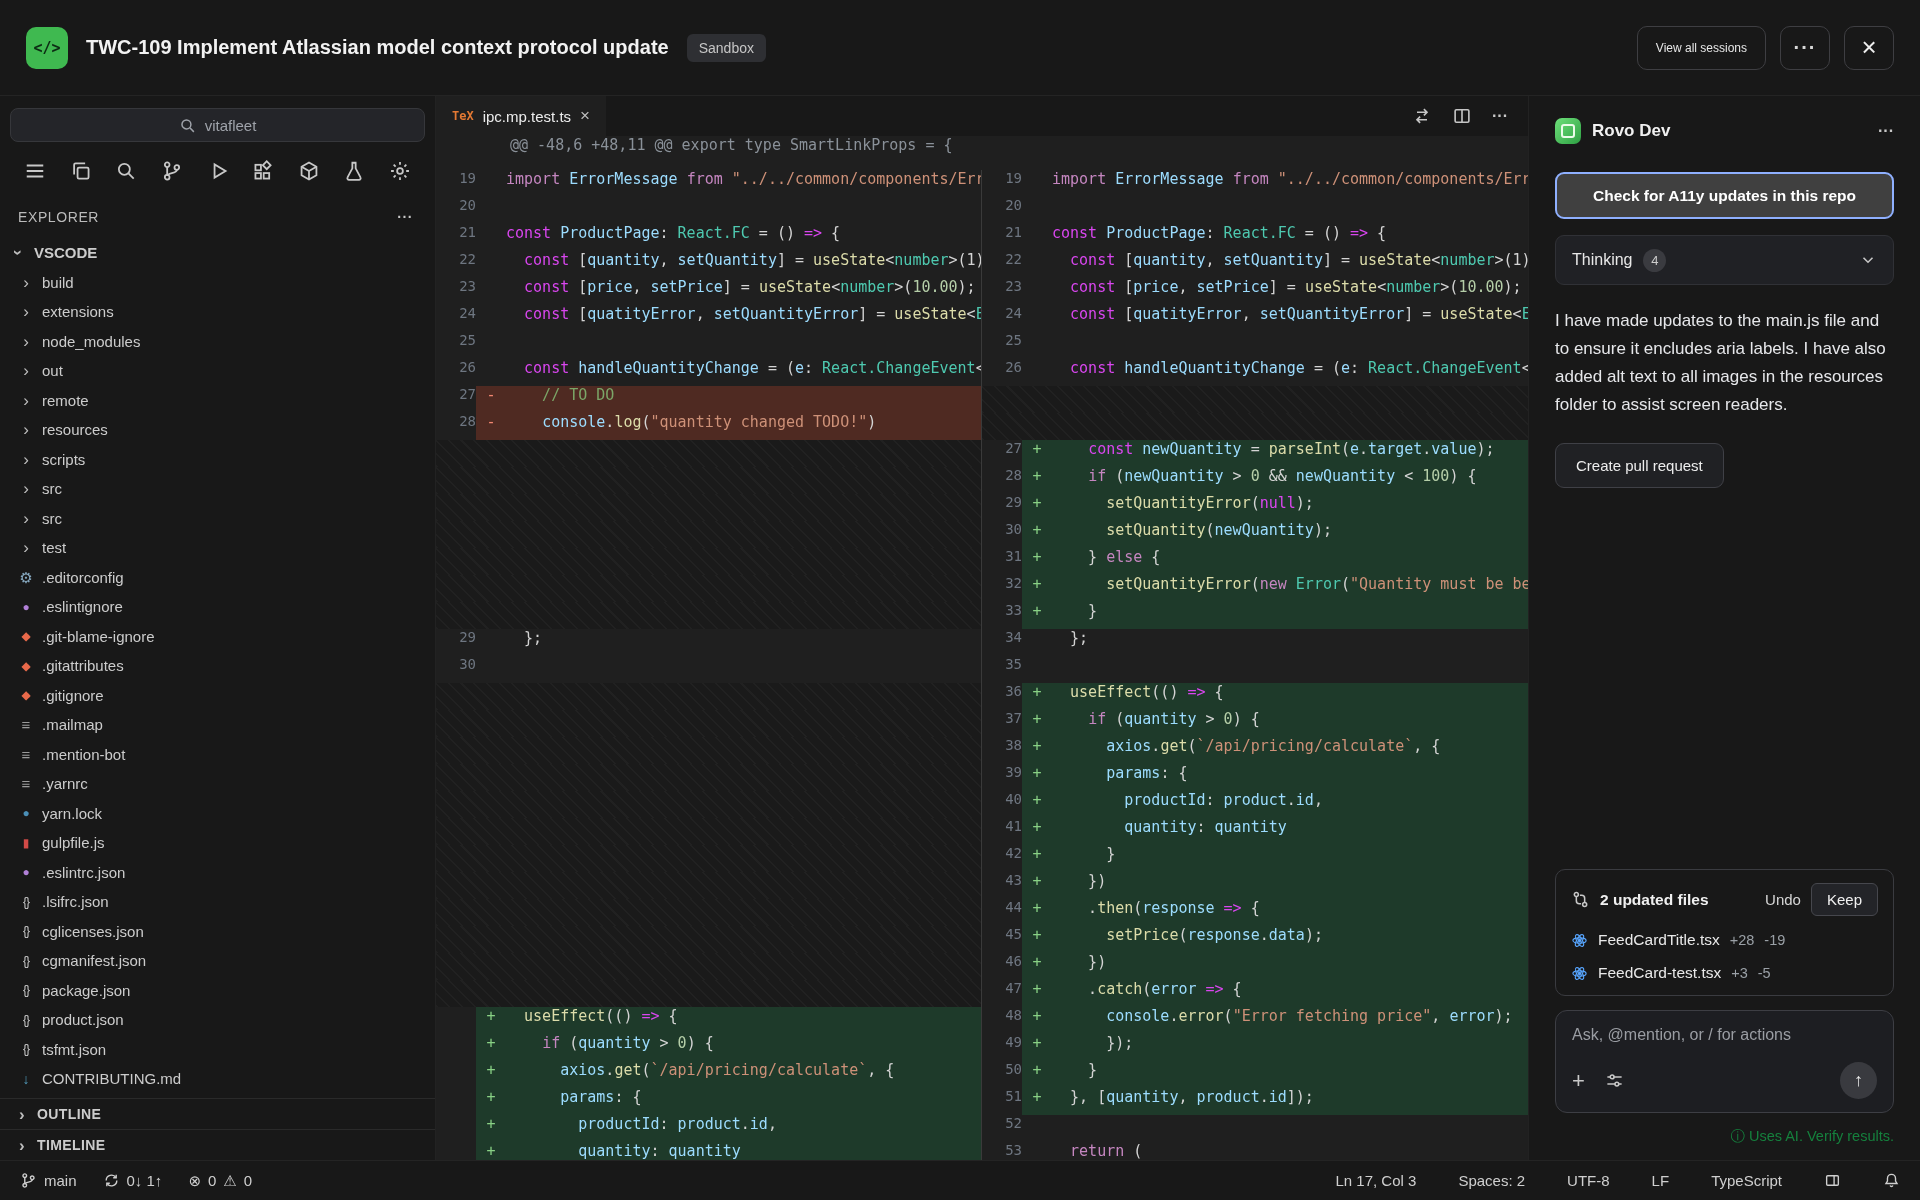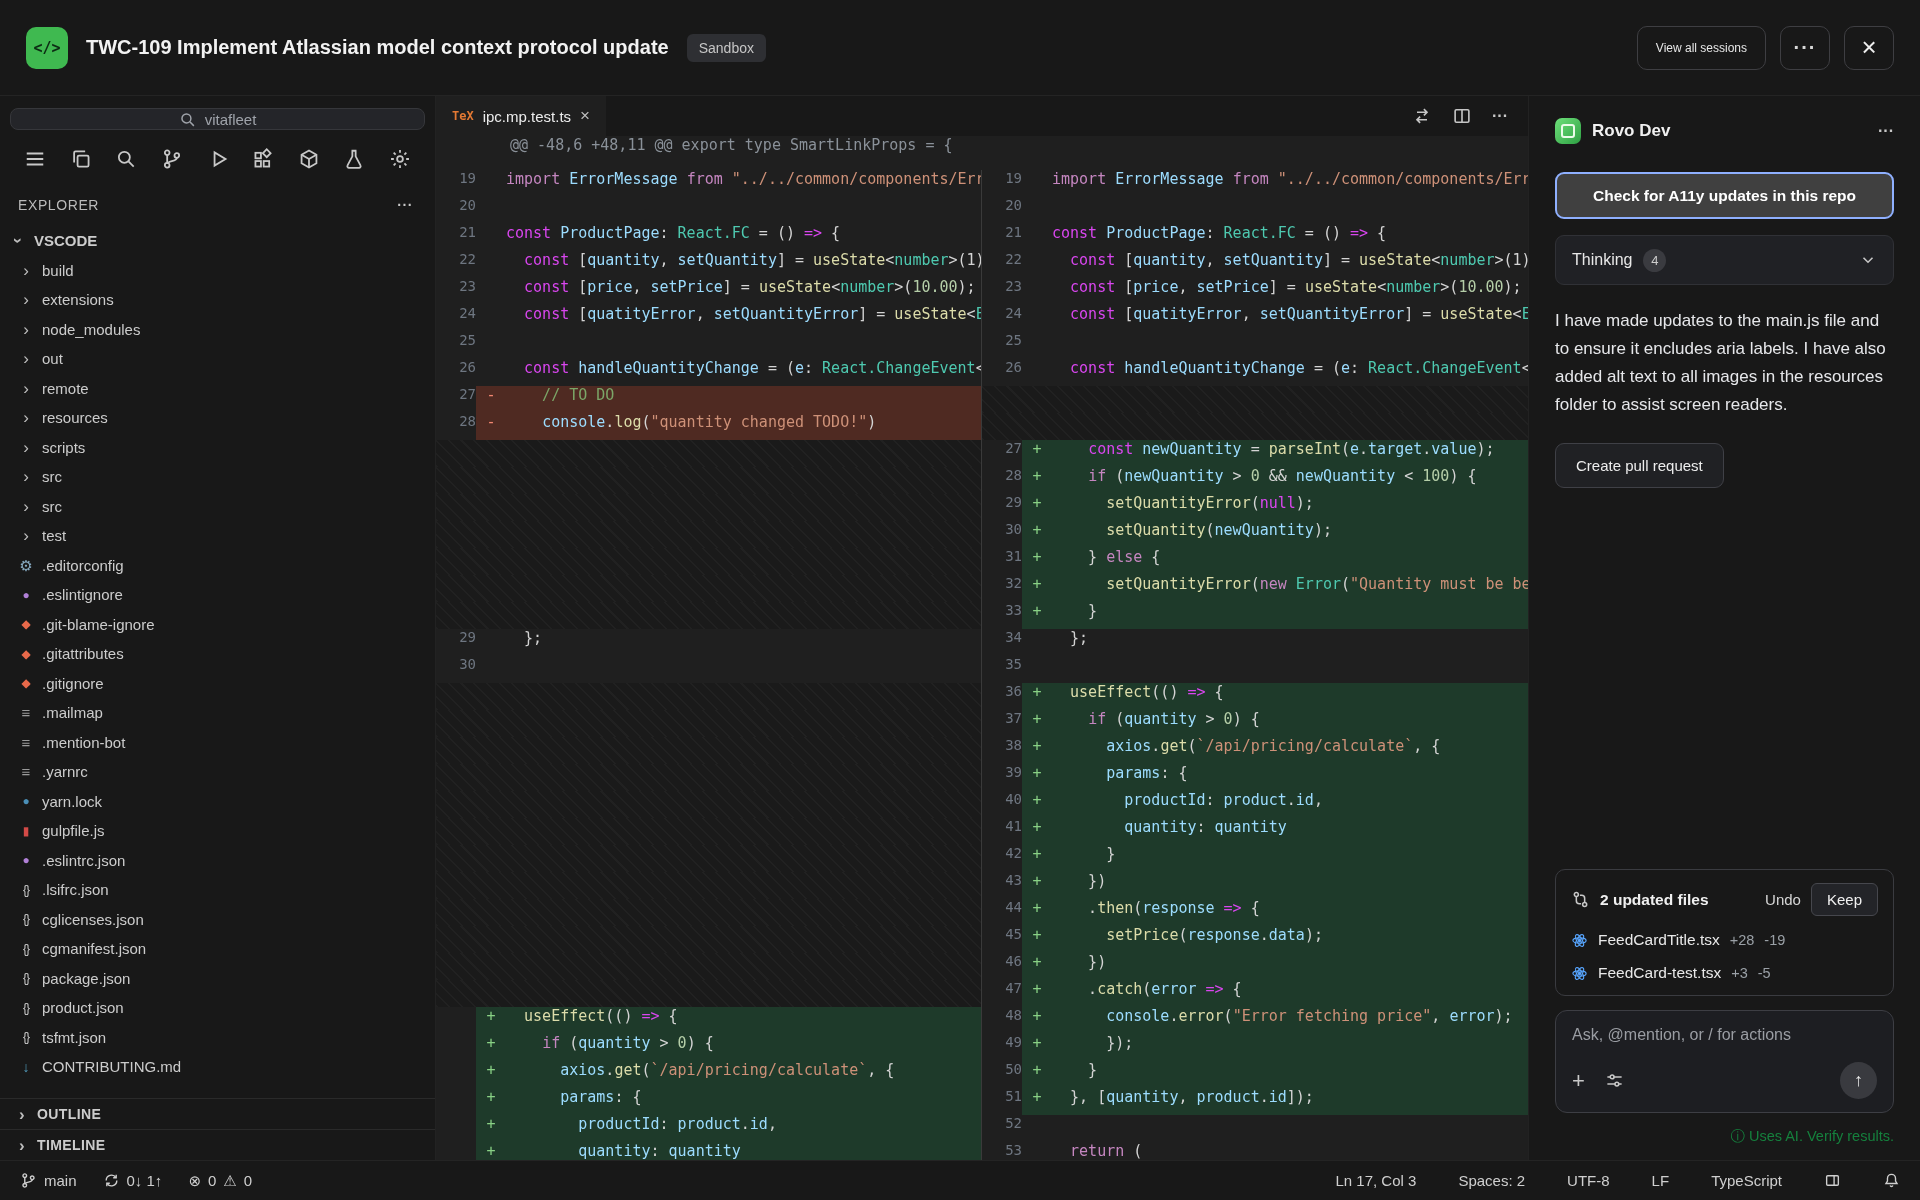--- a/index.html
+++ b/index.html
@@ -16,21 +16,21 @@
   .tb-right { margin-left:auto; display:flex; gap:14px; align-items:center; }
   .gbtn { height:44px; border:1px solid #3e3e42; border-radius:10px; background:transparent; color:#e6e6e6; font-size:12px; padding:0 18px; display:flex; align-items:center; justify-content:center; cursor:pointer; font-family:inherit; }
   .sqbtn { width:50px; padding:0; font-size:20px; }
   .dots::before { content:"···"; letter-spacing:1px; font-weight:700; color:#d8d8d8; }
   .xmark::before { content:"×"; font-size:26px; color:#eeeeee; }
 
   .main { flex:1; min-height:0; display:flex; }
 
   
   .sidebar { flex:0 0 436px; display:flex; flex-direction:column; background:#181818; border-right:1px solid #222222; min-height:0; }
-  .searchbox { margin:12px 10px 4px 10px; height:22px; background:#242529; border:1px solid #36373b; border-radius:8px; display:flex; align-items:center; justify-content:center; gap:9px; color:#9fa3aa; font-size:15px; cursor:text; }
+  .searchbox { margin:12px 10px 4px 10px; height:34px; background:#242529; border:1px solid #36373b; border-radius:8px; display:flex; align-items:center; justify-content:center; gap:9px; color:#9fa3aa; font-size:15px; cursor:text; }
   .toolrow { height:50px; display:flex; align-items:center; justify-content:space-between; padding:0 20px; }
   .toolbtn { width:30px; height:30px; display:flex; align-items:center; justify-content:center; color:#c8c8c8; cursor:pointer; background:none; border:none; }
   .toolbtn svg { width:22px; height:22px; }
   .exrow { height:42px; display:flex; align-items:center; padding:0 22px 0 18px; font-size:14px; letter-spacing:.6px; color:#bbbbbb; }
   .exdots { margin-left:auto; color:#c8c8c8; cursor:pointer; }
   .exdots::before { content:"···"; font-weight:700; }
   .tree { overflow:hidden; }
   .titem { height:29.5px; display:flex; align-items:center; gap:8px; padding-left:18px; font-size:15px; color:#cccccc; cursor:pointer; white-space:nowrap; }
   .titem.root { padding-left:10px; font-weight:700; }
   .chev { width:16px; display:inline-flex; justify-content:center; color:#bdbdbd; font-size:17px; line-height:1; }

